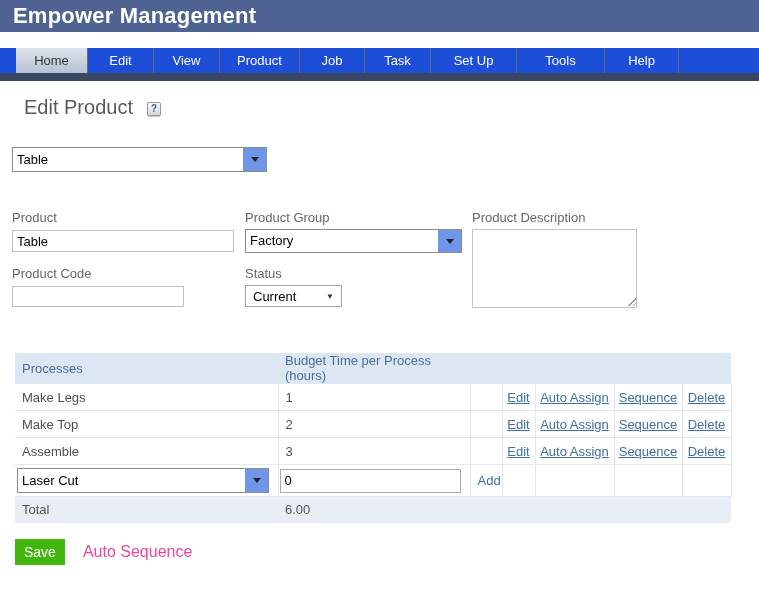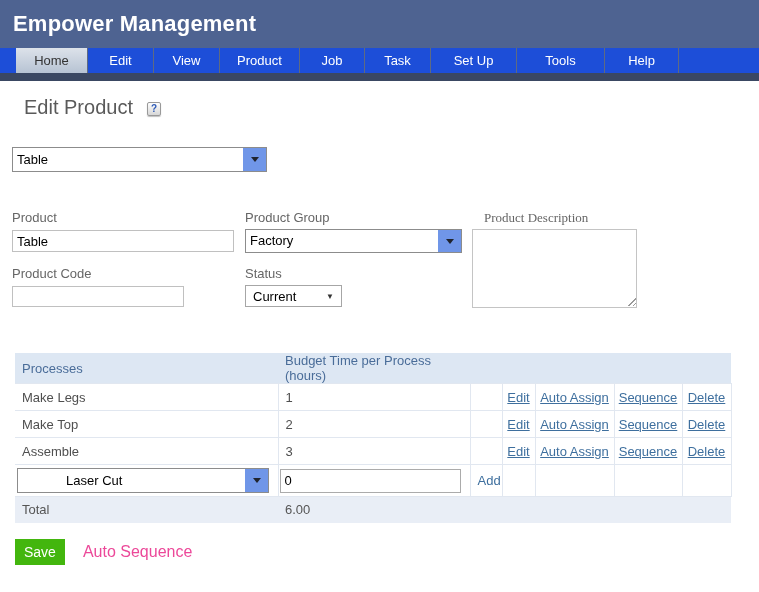--- a/index.html
+++ b/index.html
@@ -5,21 +5,21 @@
   * { box-sizing: border-box; }
   html,body { margin:0; padding:0; }
   body {
     width:759px; height:592px; position:relative; overflow:hidden;
     background:#ffffff; font-family:"Liberation Sans", sans-serif;
   }
   .abs { position:absolute; }
 
   
   .app-header {
-    left:0; top:0; width:759px; height:48px; background:#4E6391;
+    left:0; top:0; width:759px; height:32px; background:#4E6391;
     display:flex; align-items:center; padding-left:13px;
   }
   .app-title { color:#ffffff; font-size:22px; font-weight:600; letter-spacing:.2px; }
   .navbar {
     left:0; top:48px; width:759px; height:25px; background:#1d4ed8;
     display:flex; padding-left:16px;
   }
   .nav-tab {
     height:25px; display:flex; align-items:center; justify-content:center;
     color:#ffffff; font-size:13px; cursor:pointer;
@@ -97,21 +97,21 @@
   }
   .process-table tr.data-row td:first-child,
   .process-table tr.add-row td:first-child { border-left:none; }
   .process-table tr.add-row td { height:32px; padding:0; }
   .process-table tr.total-row td {
     background:#E9EEF6; border:none; height:26px; color:#555555;
   }
   .action-cell { text-align:center; padding:0 !important; }
   .tlink { color:#3E6F9E; text-decoration:underline; cursor:pointer; }
   .add-link { color:#3E6F9E; text-decoration:none; cursor:pointer; padding-left:7px; }
-  .row-combo { width:252px; height:25px; margin:3px 0 3px 2px;padding-left:44px; }
+  .row-combo { width:252px; height:25px; margin:3px 0 3px 2px; }
   .budget-input { width:181px; height:24px; margin:3px 0 3px 1px; border:1px solid #ABABAB; }
 
   
   .save-btn {
     background:#43B60E; color:#ffffff; border:none; font-size:14px;
     padding:5px 9px; cursor:pointer; font-family:"Liberation Sans", sans-serif;
   }
   .auto-seq { color:#ec4899; font-size:16px; margin-left:18px; cursor:pointer; text-decoration:none; }
   .footer-row { left:15px; top:539px; display:flex; align-items:center; }
 </style>
@@ -151,21 +151,21 @@
 <input class="abs text-input" style="left: 12px; top: 230px; width: 222px; height: 22px;" value="Table">
 
 <div class="abs field-label" style="left:245px; top:210px;">Product Group</div>
 <div class="abs combo" style="left:245px; top:229px; width:217px; height:24px;">
   <span class="combo-text" style="padding-top:3px;">Factory</span>
   <span class="combo-btn">
     <span class="combo-arrow"></span>
   </span>
 </div>
 
-<div class="abs field-label" style="left:484px; top:210px;font-family:Liberation Serif, serif;">Product Description</div>
+<div class="abs field-label" style="left:472px; top:210px;">Product Description</div>
 <textarea class="abs desc-textarea" style="left: 472px; top: 229px; width: 165px; height: 79px;"></textarea>
 <div class="abs resize-grip" style="left:627px; top:297px;"></div>
 
 <div class="abs field-label" style="left:12px; top:266px;">Product Code</div>
 <input class="abs text-input" style="left: 12px; top: 286px; width: 172px; height: 21px;" value="">
 
 <div class="abs field-label" style="left:245px; top:266px;">Status</div>
 <div class="abs status-select" style="left:245px; top:285px;">
   <span>Current</span>
   <span class="select-arrow">▼</span>

